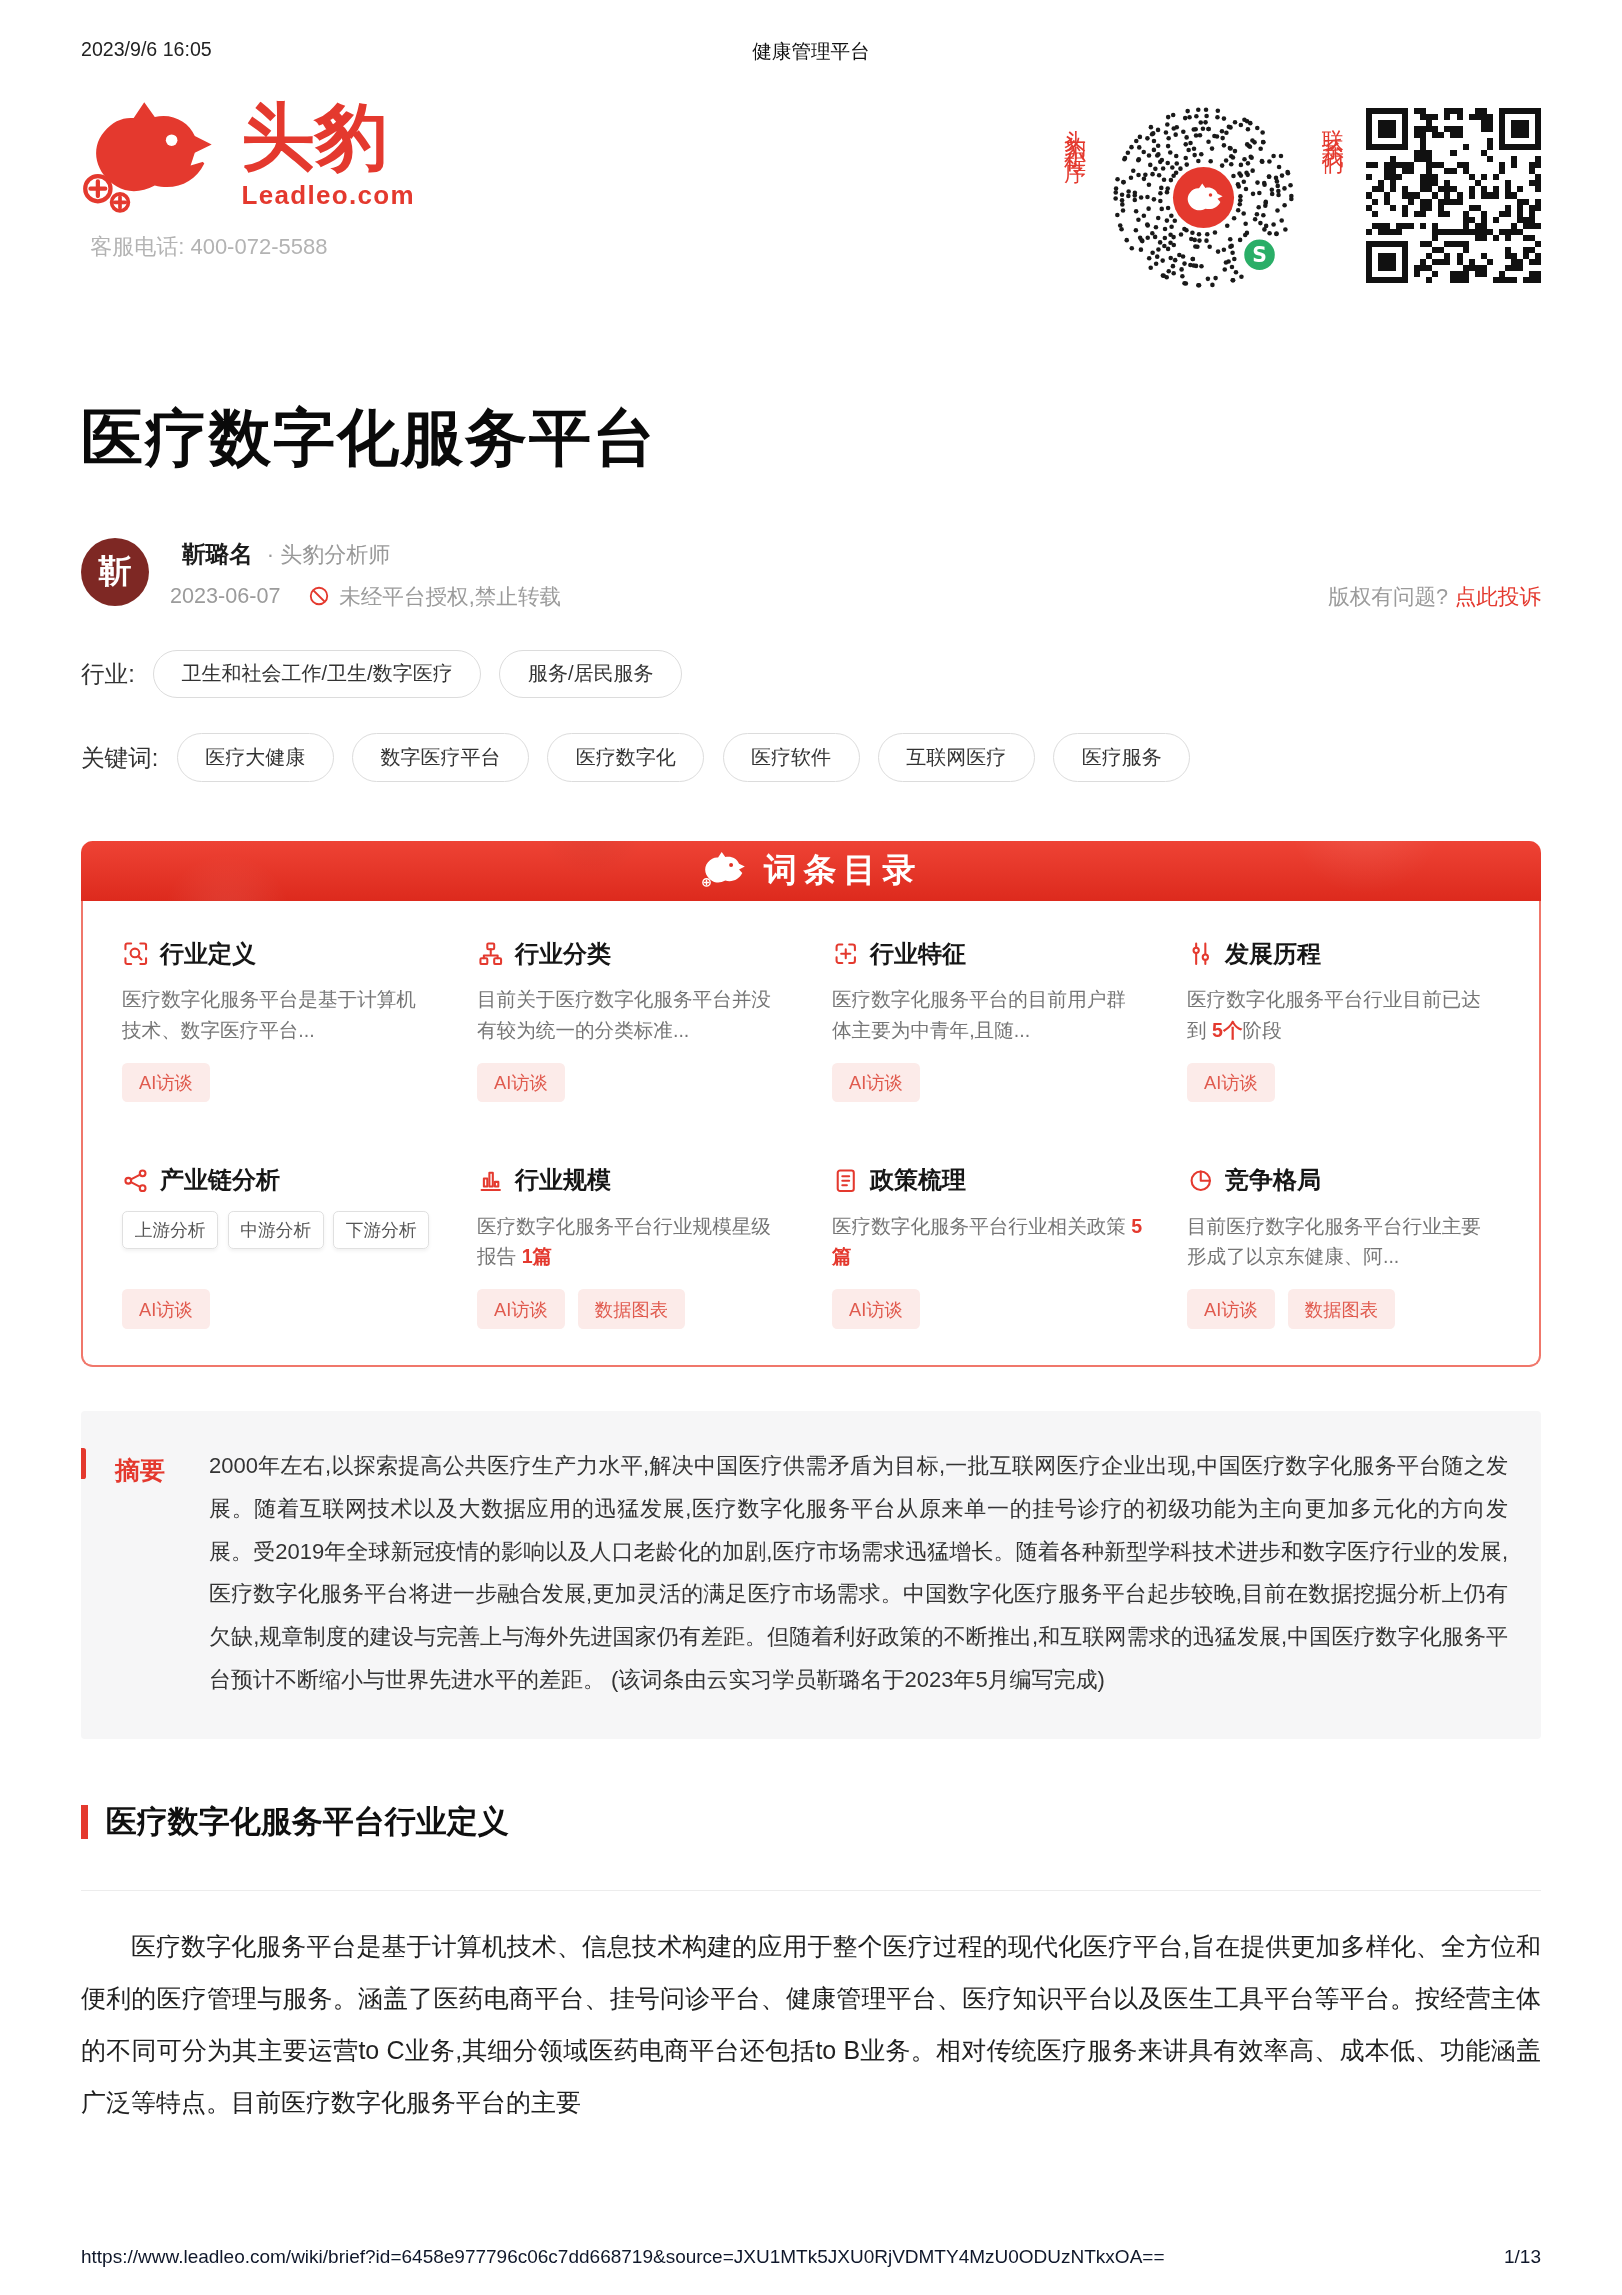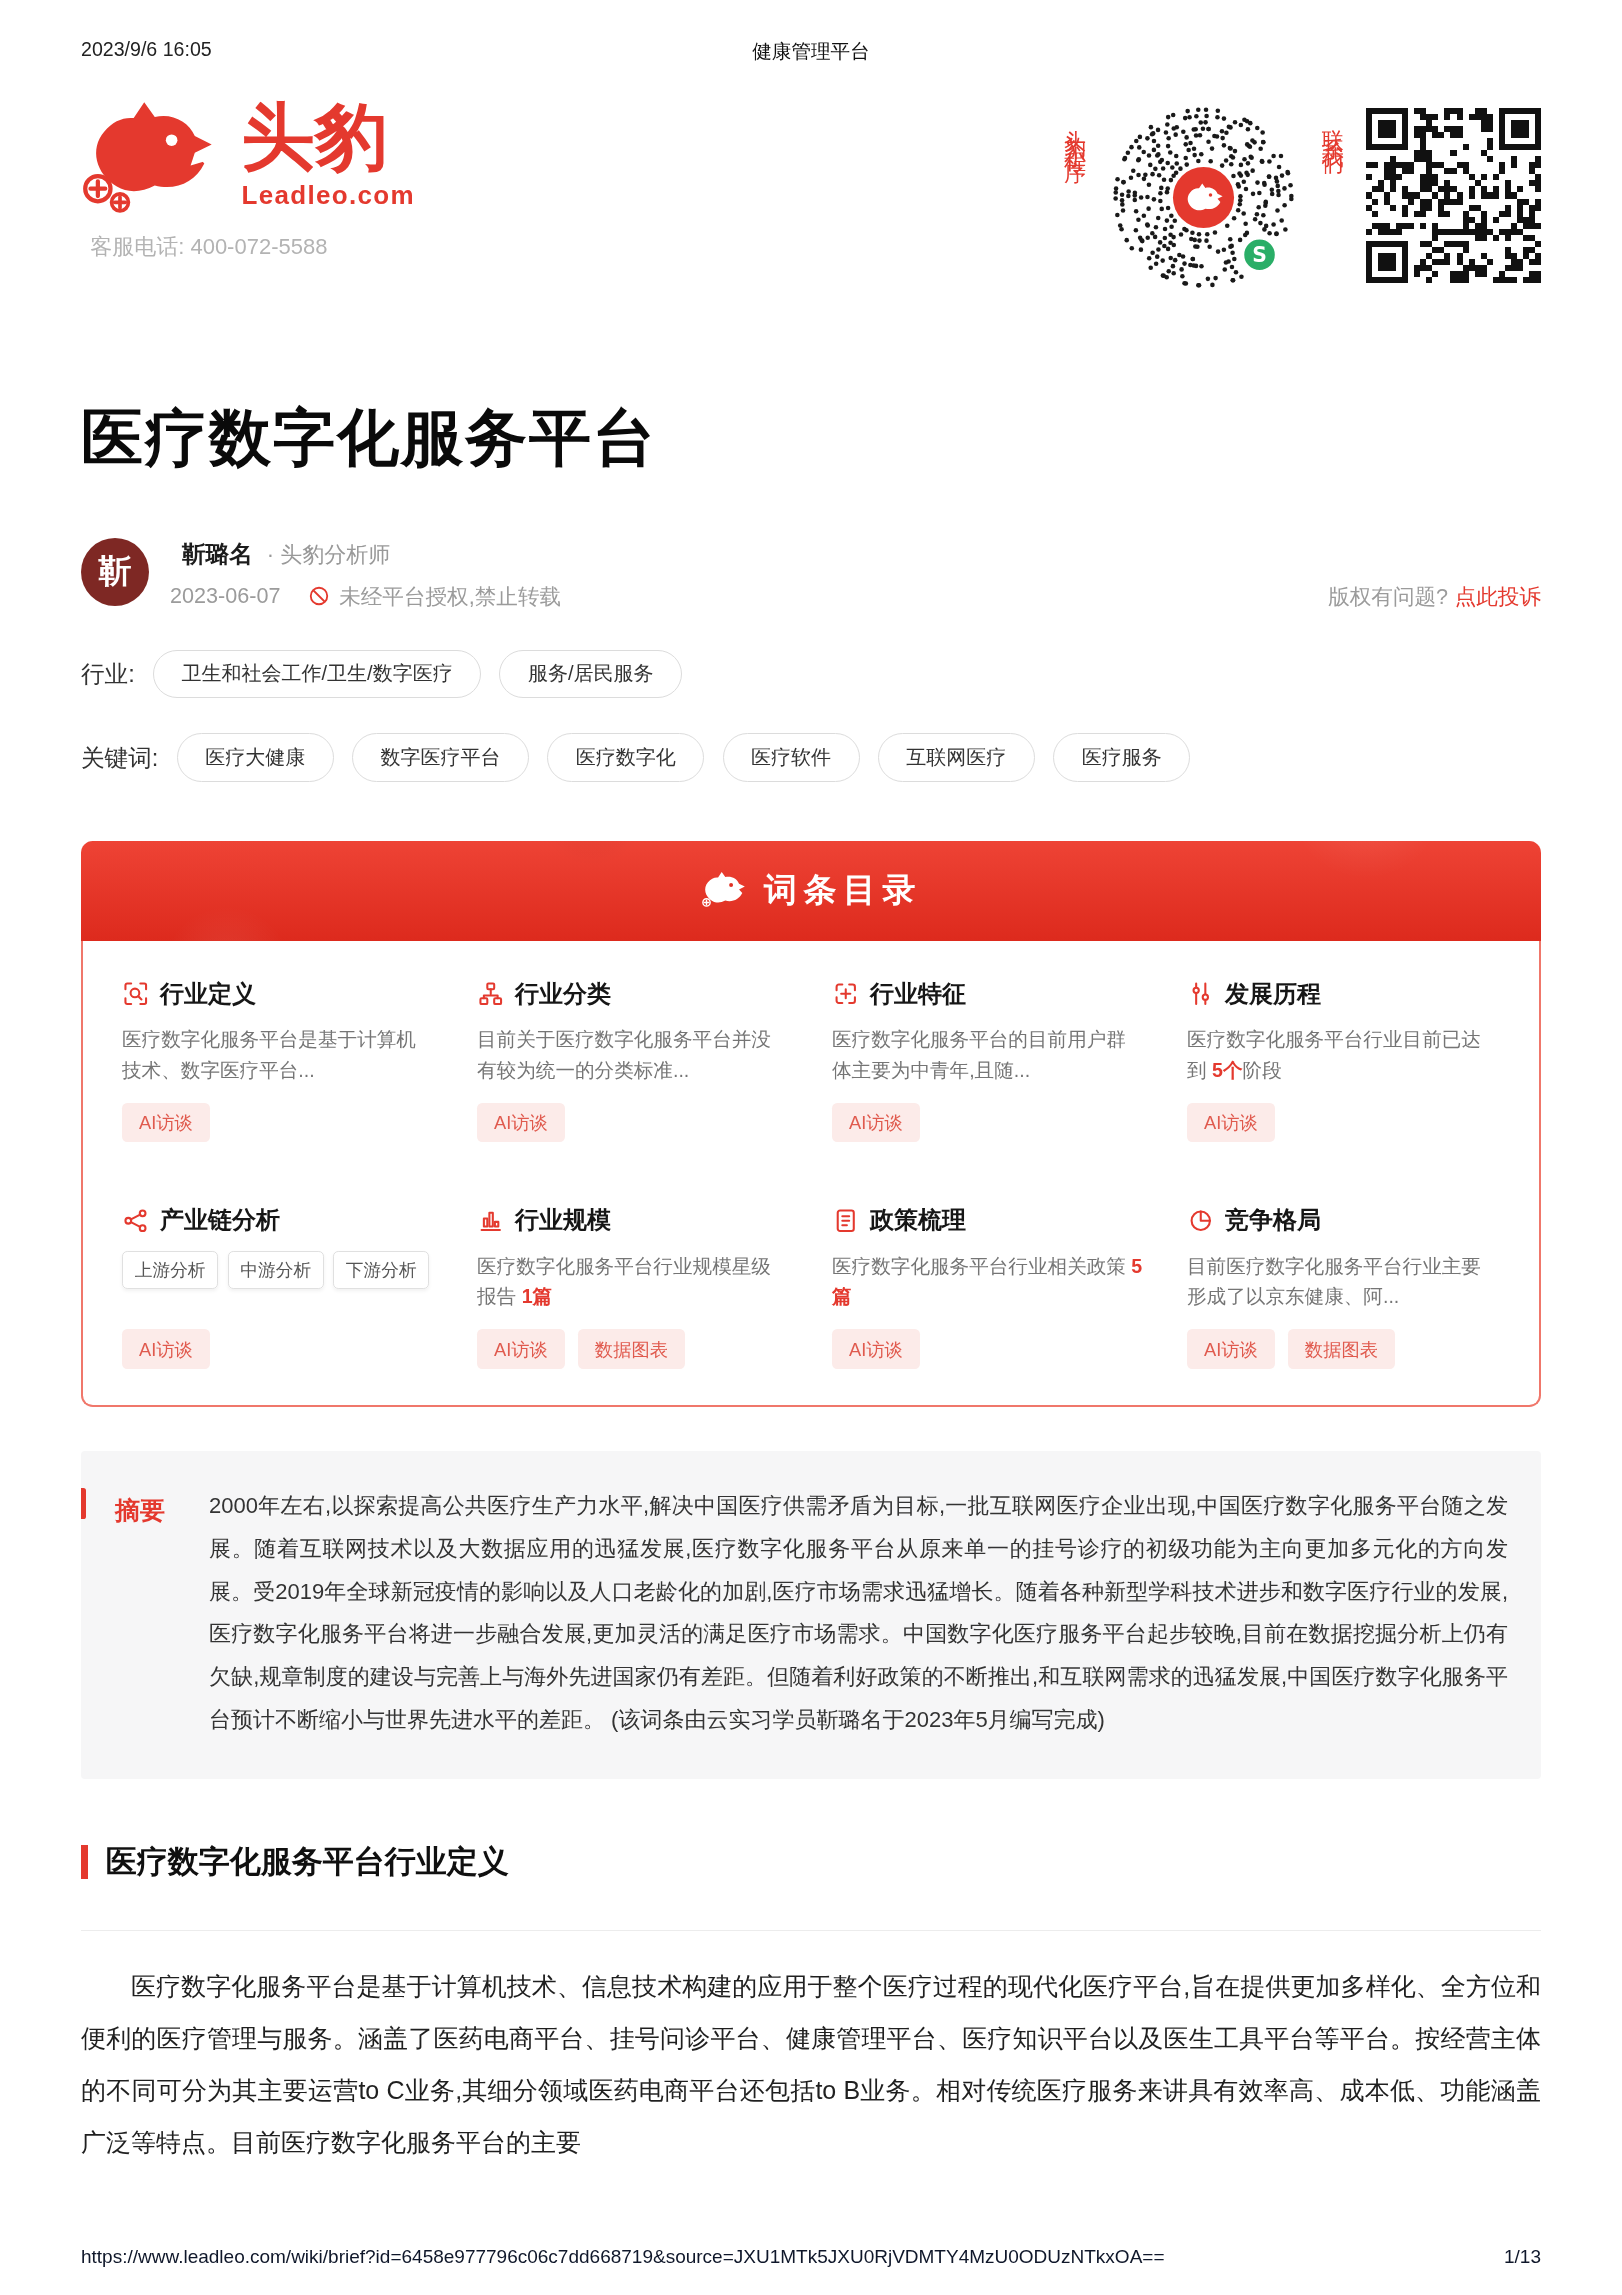--- a/index.html
+++ b/index.html
@@ -37,21 +37,21 @@
   .copyright-area{margin-left:auto;display:flex;gap:6.5px;align-items:center;}
   .copyright-q{color:#9b9b9b;text-align:center;}
   .report-link{color:#e4392e;cursor:pointer;}
   
   .meta-row{margin:39px 81px 0;display:flex;align-items:center;gap:18.3px;flex-wrap:wrap;}
   .meta-row + .meta-row{margin-top:35px;}
   .meta-label{font-size:23.6px;color:#333;flex:0 0 auto;}
   .tag{border:1.3px solid #dcdcdc;border-radius:654px;padding:9.8px 27.5px;font-size:20px;color:#333;cursor:pointer;}
   
   .dir-card{margin:59px 81px 0;}
-  .dir-header{height:100px;border-radius:11.8px 11.8px 0 0;
+  .dir-header{height:60px;border-radius:11.8px 11.8px 0 0;
     background:
       radial-gradient(92px 92px at 10% 130%, rgba(255,255,255,.10), rgba(255,255,255,0) 70%),
       radial-gradient(111px 111px at 88% -40%, rgba(255,255,255,.09), rgba(255,255,255,0) 70%),
       radial-gradient(79px 79px at 35% -30%, rgba(0,0,0,.05), rgba(0,0,0,0) 70%),
       linear-gradient(180deg,#ee4335,#dd2a1d);
     display:flex;align-items:center;justify-content:center;gap:17px;}
   .dir-header-title{font-size:33px;font-weight:800;color:#fff;letter-spacing:6.5px;}
   .dir-logo{width:47px;height:41px;}
   .dir-body{border:2px solid #f0776b;border-top:none;border-radius:0 0 11.8px 11.8px;
     padding:37px 39px 36px;display:grid;grid-template-columns:repeat(4,1fr);column-gap:42px;row-gap:62px;}

